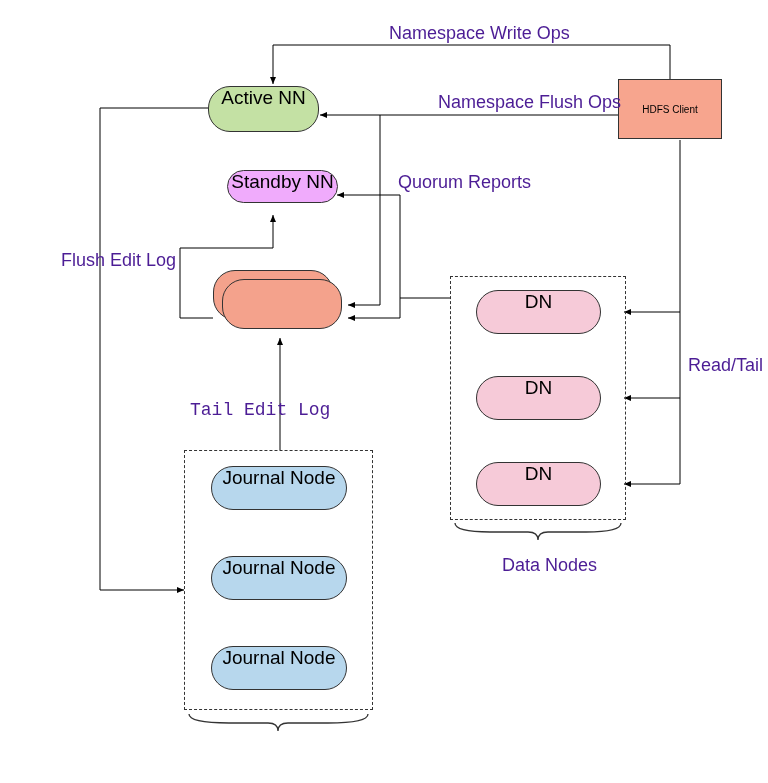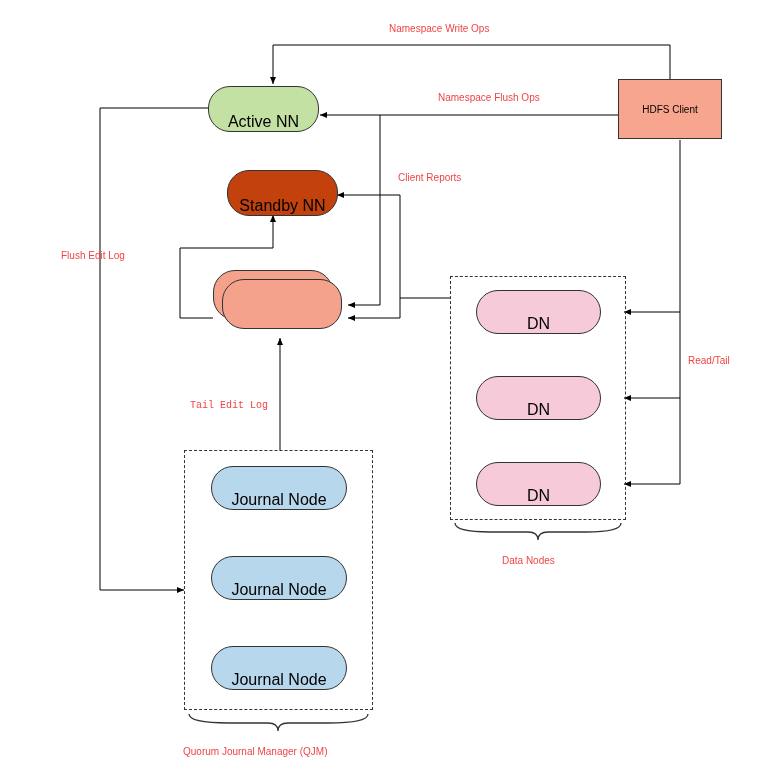--- a/index.html
+++ b/index.html
@@ -10,43 +10,43 @@
   .canvas {
     position: relative;
     width: 768px;
     height: 783px;
   }
   .node-rounded {
     position: absolute;
     border: 1px solid #333;
     border-radius: 22px;
     display: flex;
-    align-items: flex-end;
+    align-items: flex-start;
     justify-content: center;
-    font-size: 16px;
+    font-size: 19px;
     box-sizing: border-box;
   }
   .node-rect {
     position: absolute;
     border: 1px solid #333;
     display: flex;
     align-items: center;
     justify-content: center;
     font-size: 10px;
     box-sizing: border-box;
   }
   .dashed-container {
     position: absolute;
     border: 1.5px dashed #333;
     box-sizing: border-box;
   }
   .label {
     position: absolute;
-    font-size: 10px;
-    color: #ef4444;
+    font-size: 18px;
+    color: #4c1d95;
     white-space: nowrap;
   }
   svg.arrows {
     position: absolute;
     left: 0;
     top: 0;
     width: 768px;
     height: 783px;
     pointer-events: none;
   }
@@ -84,21 +84,21 @@
   </svg>
 
   <div class="node-rect" style="left:618px; top:79px; width:104px; height:60px; background:#f7a58e;">
     <span>HDFS Client</span>
   </div>
 
   <div class="node-rounded" style="left:208px; top:86px; width:111px; height:46px; background:#c4e1a4;">
     <span>Active NN</span>
   </div>
 
-  <div class="node-rounded" style="left:227px; top:170px; width:111px; height:46px; background:#c2410c;">
+  <div class="node-rounded" style="left:227px; top:170px; width:111px; height:33px; background:#f0abfc;">
     <span>Standby NN</span>
   </div>
 
   <div class="node-rounded" style="left:213px; top:270px; width:120px; height:50px; background:#f4a28c;"></div>
   <div class="node-rounded" style="left:222px; top:279px; width:120px; height:50px; background:#f4a28c;"></div>
 
   <div class="dashed-container" style="left:450px; top:276px; width:176px; height:244px;"></div>
   <div class="node-rounded" style="left:476px; top:290px; width:125px; height:44px; background:#f6cad8;">
     <span>DN</span>
   </div>
@@ -115,28 +115,27 @@
   </div>
   <div class="node-rounded" style="left:211px; top:556px; width:136px; height:44px; background:#b7d7ed;">
     <span>Journal Node</span>
   </div>
   <div class="node-rounded" style="left:211px; top:646px; width:136px; height:44px; background:#b7d7ed;">
     <span>Journal Node</span>
   </div>
 
   <div class="label" style="left:389px; top:23px;">Namespace Write Ops</div>
   <div class="label" style="left:438px; top:92px;">Namespace Flush Ops</div>
-  <div class="label" style="left:398px; top:172px;">Client Reports</div>
+  <div class="label" style="left:398px; top:172px;">Quorum Reports</div>
   <div class="label" style="left:61px; top:238px;margin-top:12px;">Flush Edit Log</div>
   <div class="label" style="left:190px; top:400px;font-family:Liberation Mono, monospace;">Tail Edit Log</div>
   <div class="label" style="left:688px; top:355px;">Read/Tail</div>
 
   <svg style="position:absolute; left:450px; top:520px; width:176px; height:25px;">
     <path d="M 5 3 Q 5 12 40 12 L 78 12 Q 88 12 88 20 Q 88 12 98 12 L 136 12 Q 171 12 171 3" stroke="#333" fill="none" stroke-width="1.3"></path>
   </svg>
   <div class="label" style="left:502px; top:555px;">Data Nodes</div>
 
   <svg style="position:absolute; left:184px; top:711px; width:189px; height:25px;">
     <path d="M 5 3 Q 5 12 45 12 L 84 12 Q 94 12 94 20 Q 94 12 104 12 L 144 12 Q 184 12 184 3" stroke="#333" fill="none" stroke-width="1.3"></path>
   </svg>
-  <div class="label" style="left:183px; top:746px;">Quorum Journal Manager (QJM)</div>
 
 </div>
 
 </body></html>

